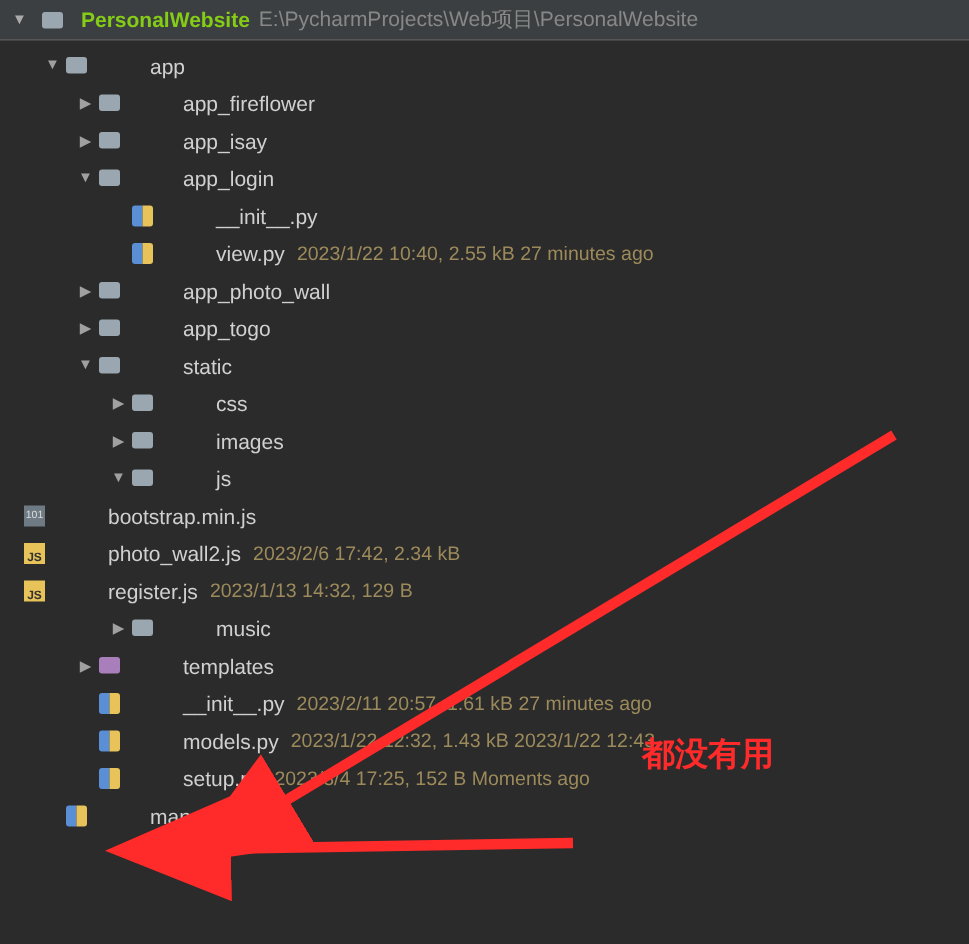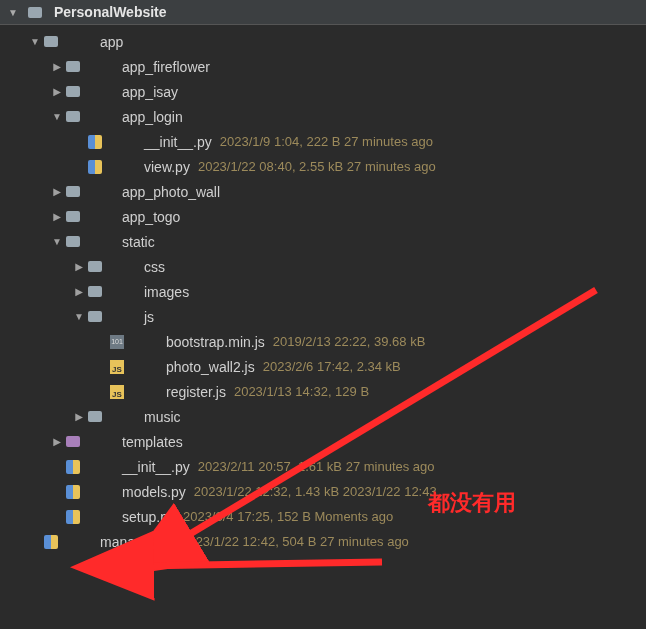--- a/index.html
+++ b/index.html
@@ -15,21 +15,21 @@
   }
   .header {
     background: #3c3f41;
     border-bottom: 1px solid #555;
     padding: 4px 6px;
     display: flex;
     align-items: center;
     gap: 6px;
   }
   .header .chev { color: #aaa; font-size: 10px; }
-  .header .proj { color: #e5e5e5; font-weight: bold; }
+  .header .proj { color: #84cc16; font-weight: bold; }
   .header .path { color: #888; }
   .tree { padding: 4px 0; }
   .row {
     display: flex;
     align-items: center;
     height: 25px;
     white-space: nowrap;
     cursor: default;
   }
   .chev {
@@ -92,29 +92,30 @@
   svg.anno { position:absolute; top:0; left:0; pointer-events:none; }
   .anno-text {
     position:absolute;
     color:#ff2a2a;
     font-weight:bold;
     font-size:22px;
   }
   .ind1 { padding-left: 28px; }
   .ind2 { padding-left: 50px; }
   .ind3 { padding-left: 72px; }
-  .ind4 { padding-left: 94px; }
+  .ind4 { }
 </style>
 </head>
 <body>
 
 <div class="header">
   <span class="chev">▼</span>
   <span class="icon folder-icon"></span>
   <span class="proj">PersonalWebsite</span>
+  <span class="path">E:\PycharmProjects\Web项目\PersonalWebsite</span>
 </div>
 
 <div class="tree" id="tree">
     <div class="row ind1">
       <span class="chev">▼</span>
       <span class="icon folder-icon"></span>
       <span class="name">app</span>
     </div>
     <div class="row ind2">
       <span class="chev">▶</span>
@@ -130,29 +131,28 @@
       <span class="chev">▼</span>
       <span class="icon folder-icon"></span>
       <span class="name">app_login</span>
     </div>
     <div class="row ind3">
       <span class="chev blank">▶</span>
       <span class="icon">
         <span class="py-icon"></span>
       </span>
       <span class="name">__init__.py</span>
-      <span class="meta">2023/1/9 1:04, 222 B 27 minutes ago</span>
     </div>
     <div class="row ind3">
       <span class="chev blank">▶</span>
       <span class="icon">
         <span class="py-icon"></span>
       </span>
       <span class="name">view.py</span>
-      <span class="meta">2023/1/22 08:40, 2.55 kB 27 minutes ago</span>
+      <span class="meta">2023/1/22 10:40, 2.55 kB 27 minutes ago</span>
     </div>
     <div class="row ind2">
       <span class="chev">▶</span>
       <span class="icon folder-icon"></span>
       <span class="name">app_photo_wall</span>
     </div>
     <div class="row ind2">
       <span class="chev">▶</span>
       <span class="icon folder-icon"></span>
       <span class="name">app_togo</span>
@@ -176,21 +176,20 @@
       <span class="chev">▼</span>
       <span class="icon folder-icon"></span>
       <span class="name">js</span>
     </div>
     <div class="row ind4">
       <span class="chev blank">▶</span>
       <span class="icon">
         <span class="bin-icon">101</span>
       </span>
       <span class="name">bootstrap.min.js</span>
-      <span class="meta">2019/2/13 22:22, 39.68 kB</span>
     </div>
     <div class="row ind4">
       <span class="chev blank">▶</span>
       <span class="icon">
         <span class="js-icon">JS</span>
       </span>
       <span class="name">photo_wall2.js</span>
       <span class="meta">2023/2/6 17:42, 2.34 kB</span>
     </div>
     <div class="row ind4">
@@ -234,21 +233,20 @@
       </span>
       <span class="name">setup.py</span>
       <span class="meta">2023/3/4 17:25, 152 B Moments ago</span>
     </div>
     <div class="row ind1">
       <span class="chev blank">▶</span>
       <span class="icon">
         <span class="py-icon"></span>
       </span>
       <span class="name">manager.py</span>
-      <span class="meta">2023/1/22 12:42, 504 B 27 minutes ago</span>
     </div>
   </div>
 
 <svg class="anno" width="646" height="629">
   <defs>
     <marker id="ah" markerWidth="12" markerHeight="10" refX="2" refY="5" orient="auto">
       <polygon points="0,0 12,5 0,10" fill="#ff2a2a"></polygon>
     </marker>
   </defs>
   <line x1="596" y1="290" x2="180" y2="540" stroke="#ff2a2a" stroke-width="7" marker-end="url(#ah)"></line>

